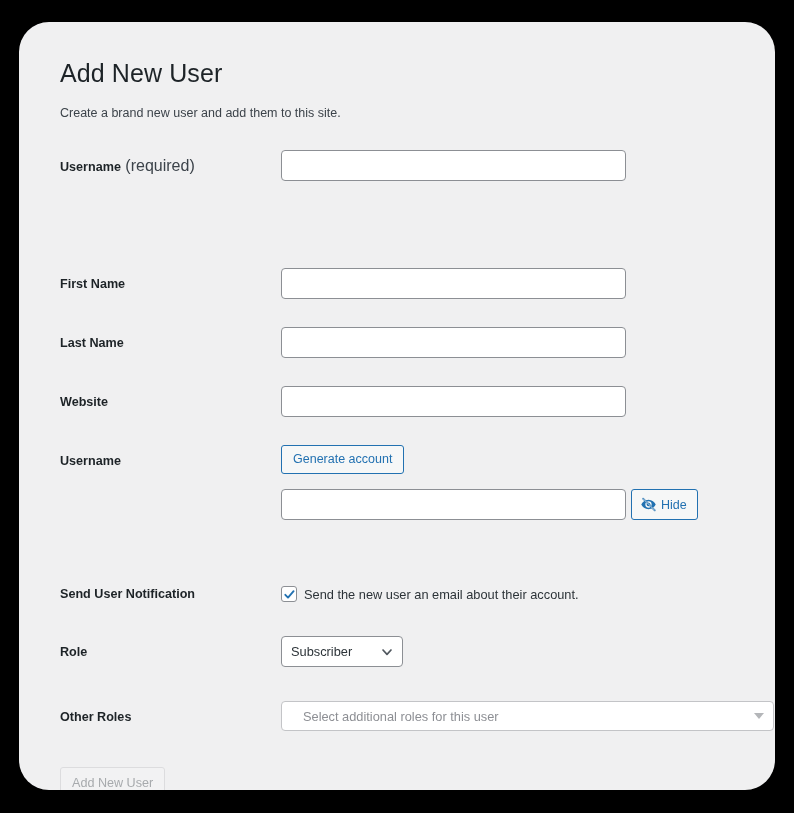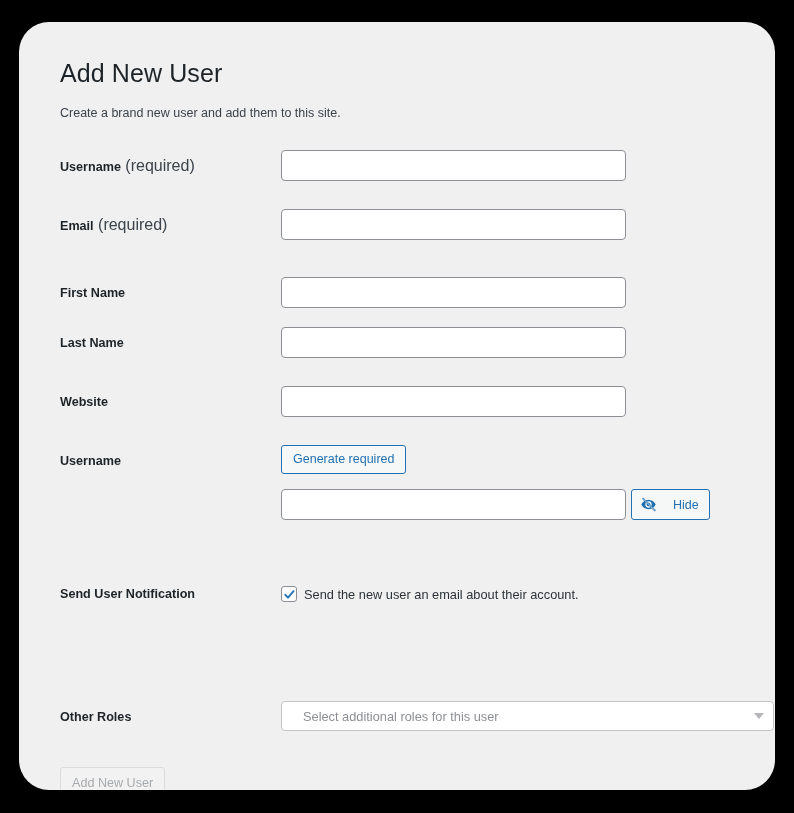--- a/index.html
+++ b/index.html
@@ -157,21 +157,21 @@
     box-sizing: border-box;
     padding: 0 10px 0 8px;
     background: #f6f7f7;
     border: 1px solid #2271b1;
     border-radius: 3px;
     color: #2271b1;
     font-family: "Liberation Sans", sans-serif;
     font-size: 12.5px;
     display: inline-flex;
     align-items: center;
-    gap: 16px;
+    gap: 4px;
     cursor: pointer;
     white-space: nowrap;
   }
   .eye-slash-icon {
     display: inline-block;
     width: 17px;
     height: 17px;
     flex: none;
   }
 
@@ -296,28 +296,22 @@
       <div class="page-title">Add New User</div>
       <div class="page-subtitle">Create a brand new user and add them to this site.</div>
 
       <div class="form-row" style="top:128px;">
         <div class="row-label"><span>Username</span><span class="opt"> (required)</span></div>
         <div class="field-col">
           <input class="text-input" type="text" value="" style="">
         </div>
       </div>
 
-      <div class="form-row" style="top:187px;">
-        <div class="row-label"><span>Email</span><span class="opt"> (required)</span></div>
-        <div class="field-col">
-          <input class="text-input" type="text" value="" style="">
-        </div>
-      </div>
-
-      <div class="form-row" style="top:246px;margin-top:9px;">
+
+      <div class="form-row" style="top:246px;">
         <div class="row-label"><span>First Name</span></div>
         <div class="field-col">
           <input class="text-input" type="text" value="" style="">
         </div>
       </div>
 
       <div class="form-row" style="top:305px;">
         <div class="row-label"><span>Last Name</span></div>
         <div class="field-col">
           <input class="text-input" type="text" value="" style="">
@@ -327,21 +321,21 @@
       <div class="form-row" style="top:364px;">
         <div class="row-label"><span>Website</span></div>
         <div class="field-col">
           <input class="text-input" type="text" value="" style="">
         </div>
       </div>
 
       <div class="form-row" style="top:423px;">
         <div class="row-label">Username</div>
         <div class="field-col">
-          <button class="pw-generate">Generate required</button>
+          <button class="pw-generate">Generate account</button>
         </div>
       </div>
 
       <div class="form-row" style="top:467px;">
         <div class="pw-input-wrap">
           <input class="pw-input" type="text" value="" style="">
           <button class="pw-hide-btn">
             <span class="eye-slash-icon">
               <svg viewBox="0 0 20 20" width="17" height="17" aria-hidden="true">
                 <path d="M10 4.5c-4 0-7.2 2.6-8.5 5.5 1.3 2.9 4.5 5.5 8.5 5.5s7.2-2.6 8.5-5.5C17.2 7.1 14 4.5 10 4.5zm0 9.2A3.7 3.7 0 1 1 10 6.3a3.7 3.7 0 0 1 0 7.4z" fill="#2271b1"></path>
@@ -362,20 +356,33 @@
             <span class="tick">
               <svg viewBox="0 0 14 14" width="13" height="13" aria-hidden="true">
                 <path d="M2.5 7.3 5.4 10.3 11.4 3.4" fill="none" stroke="#2271b1" stroke-width="2" stroke-linecap="round" stroke-linejoin="round"></path>
               </svg>
             </span>
           </span>
           <span class="check-text">Send the new user an email about their account.</span>
         </div>
       </div>
 
+      <div class="form-row" style="top:614px;">
+        <div class="row-label">Role</div>
+        <div class="field-col">
+          <div class="role-select">
+            <span class="value">Subscriber</span>
+            <span class="chev">
+              <svg viewBox="0 0 14 14" width="14" height="14" aria-hidden="true">
+                <path d="M3 5 7 9.3 11 5" fill="none" stroke="#50575e" stroke-width="1.7" stroke-linecap="round" stroke-linejoin="round"></path>
+              </svg>
+            </span>
+          </div>
+        </div>
+      </div>
 
       <div class="form-row" style="top:679px;">
         <div class="row-label">Other Roles</div>
         <div class="field-col">
           <div class="other-roles">
             <span class="ph">Select additional roles for this user</span>
             <span class="caret"></span>
           </div>
         </div>
       </div>

